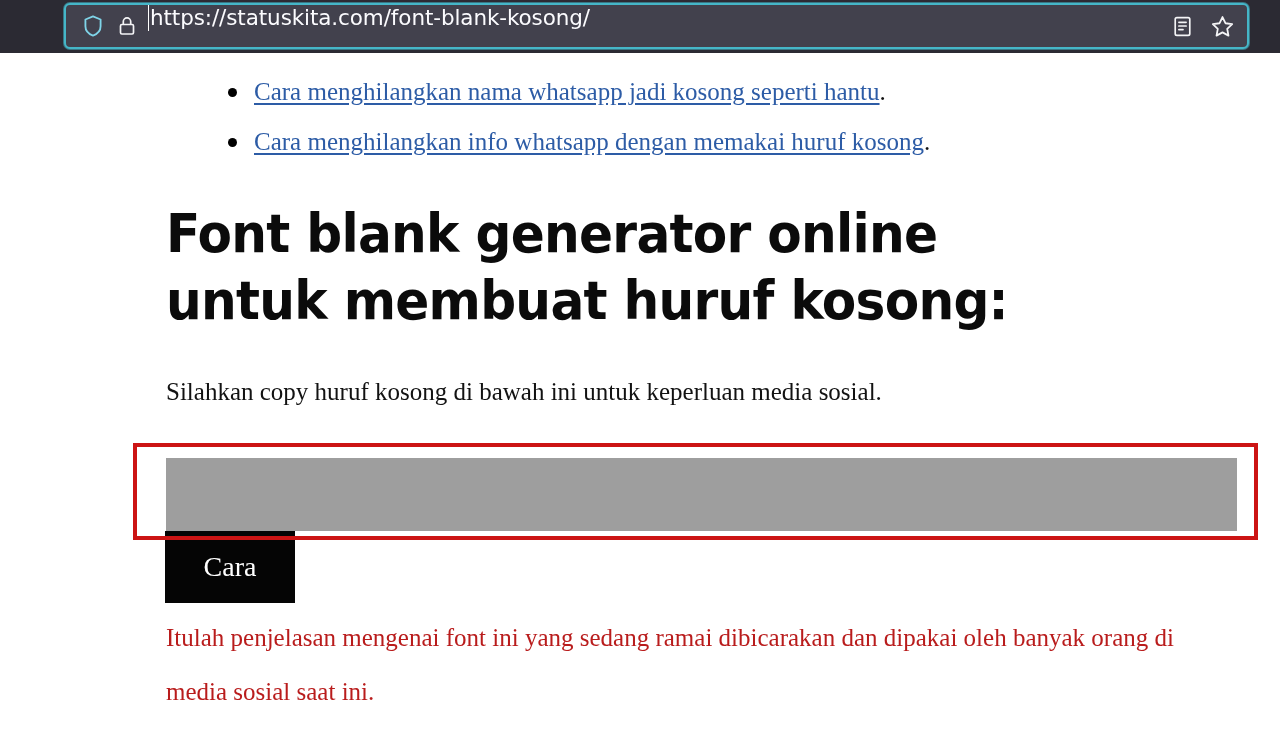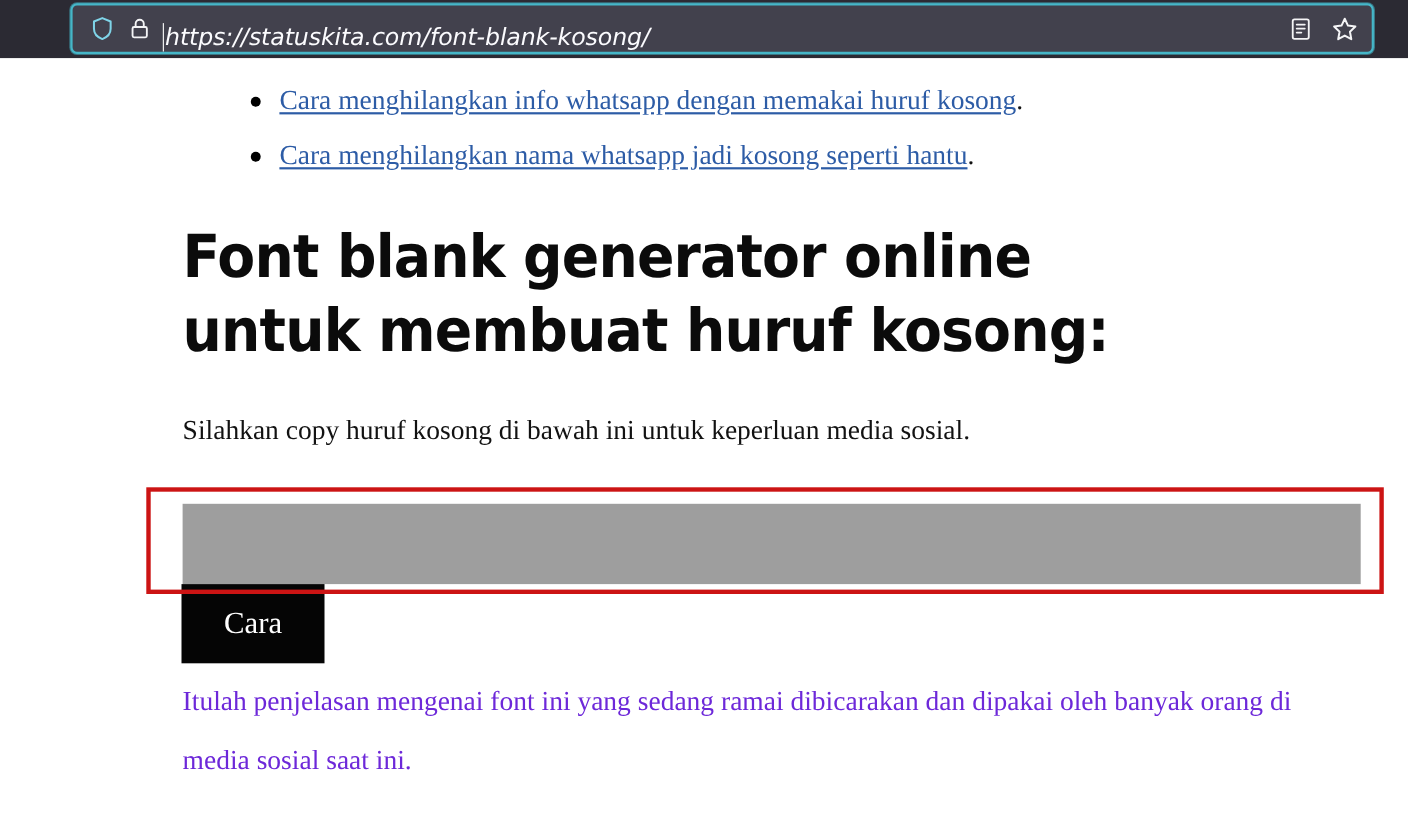--- a/index.html
+++ b/index.html
@@ -50,26 +50,25 @@
     height: 34px;
     display: flex;
     align-items: center;
     justify-content: center;
     border-radius: 4px;
     flex: 0 0 auto;
   }
   .url-text-wrap {
     flex: 1 1 auto;
     display: flex;
-    align-items: flex-end;
+    align-items: flex-start;
     overflow: hidden;
     position: relative;
     padding-left: 4px;
     height: 100%;
-    font-style: italic;
   }
   .caret {
     display: inline-block;
     width: 1px;
     height: 26px;
     background: #ffffff;
     margin-right: 1px;
     flex: 0 0 auto;
   }
   .url-text {
@@ -210,21 +209,21 @@
   }
 
   p.outro {
     position: absolute;
     left: 166px;
     top: 558px;
     margin: 0;
     width: 1060px;
     font-size: 25px;
     line-height: 54px;
-    color: #6d28d9;
+    color: #b91c1c;
   }
 </style>
 </head>
 <body>
 
 <div class="browser-chrome">
 
   <div class="urlbar">
 
     <div class="urlbar-left">
@@ -263,25 +262,25 @@
     </div>
 
   </div>
 </div>
 
 <div class="page">
 
   <ul class="link-list">
     <li>
       <span class="bullet"></span>
-      <a href="#">Cara menghilangkan info whatsapp dengan memakai huruf kosong</a><span>.</span>
+      <a href="#">Cara menghilangkan nama whatsapp jadi kosong seperti hantu</a><span>.</span>
     </li>
     <li>
       <span class="bullet"></span>
-      <a href="#">Cara menghilangkan nama whatsapp jadi kosong seperti hantu</a><span>.</span>
+      <a href="#">Cara menghilangkan info whatsapp dengan memakai huruf kosong</a><span>.</span>
     </li>
   </ul>
 
   <h1 class="page-title">Font blank generator online untuk membuat huruf kosong:</h1>
 
   <p class="intro">Silahkan copy huruf kosong di bawah ini untuk keperluan media sosial.</p>
 
   <div class="blank-field">
     <span class="blank-glyph">ᅠ</span>
   </div>

